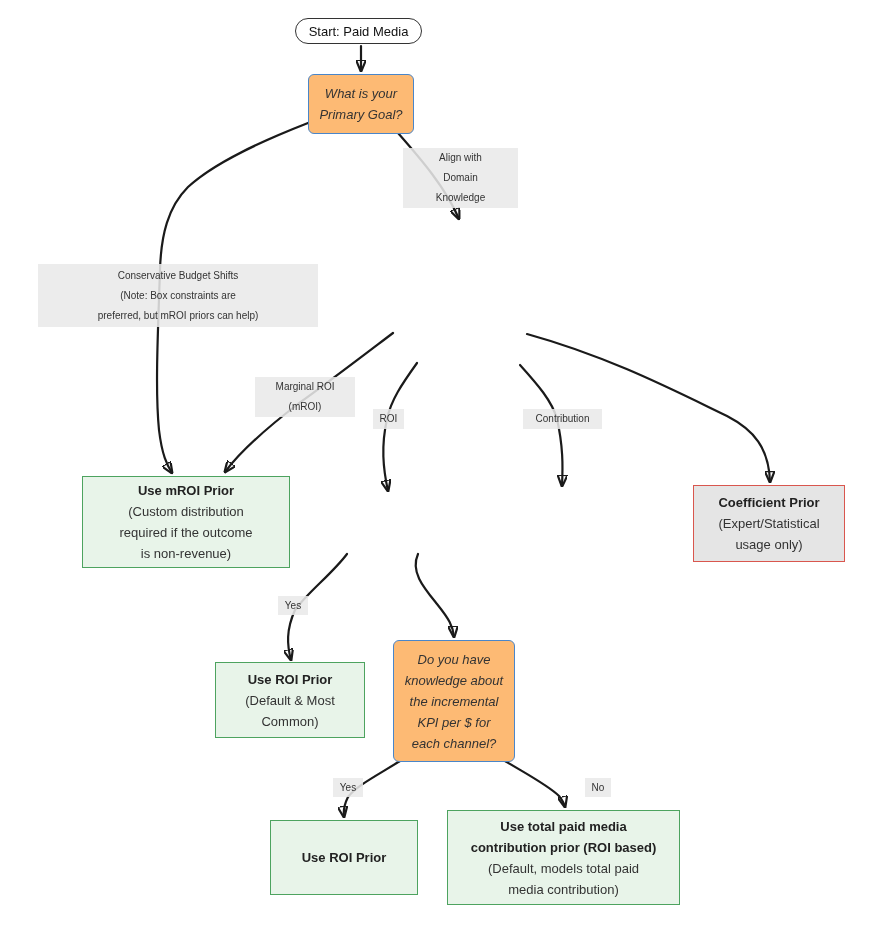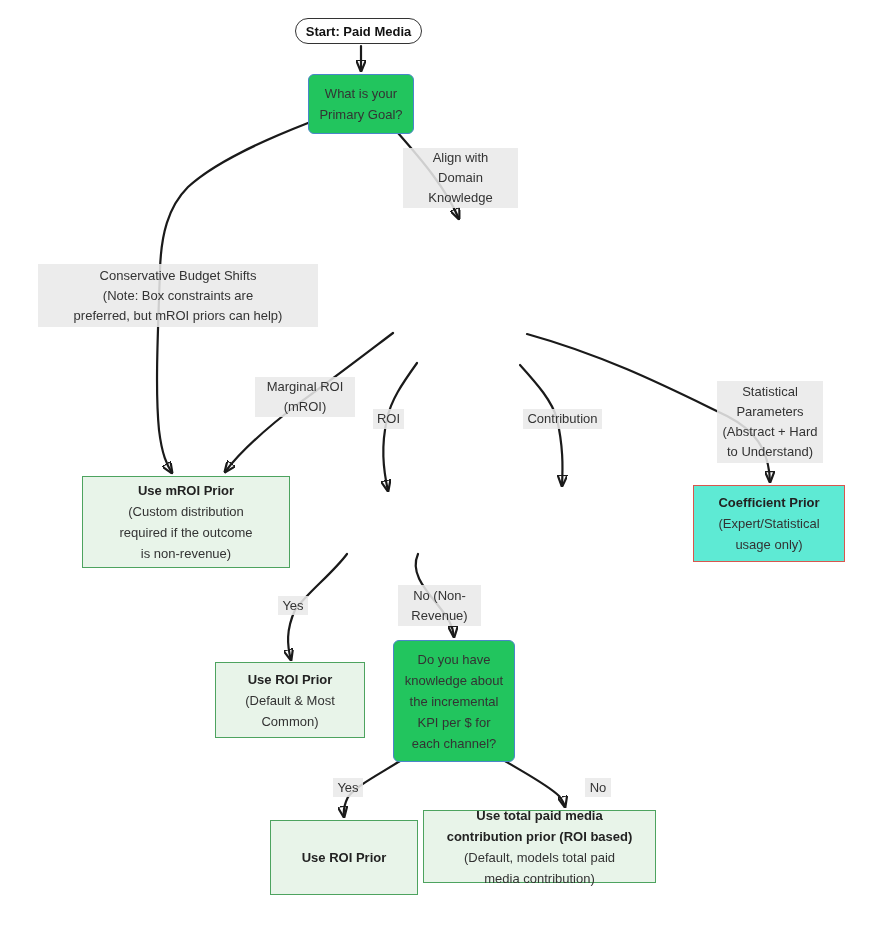--- a/index.html
+++ b/index.html
@@ -3,29 +3,29 @@
 <meta charset="utf-8">
 <style>
   html,body{margin:0;padding:0;background:#ffffff;}
   body{font-family:"Liberation Sans", sans-serif;}
   .canvas{position:relative;width:885px;height:931px;background:#ffffff;overflow:hidden;}
   .edges{position:absolute;left:0;top:0;z-index:1;}
   .edges path{fill:none;stroke:#1a1a1a;stroke-width:2.2;stroke-linecap:round;}
   .node{position:absolute;z-index:3;box-sizing:border-box;display:flex;flex-direction:column;
         align-items:center;justify-content:center;text-align:center;font-size:13px;color:#333;
         line-height:21px;padding:2px 6px;}
-  .q{background:#22c55e;border:1.5px solid #4a86c9;border-radius:6px;}
+  .q{background:#fdba74;border:1.5px solid #4a86c9;border-radius:6px;font-style:italic;}
   .g{background:#e8f4e9;border:1.8px solid #4da35f;}
-  .r{background:#5eead4;border:1.8px solid #d9564e;}
+  .r{background:#e5e5e5;border:1.8px solid #d9564e;}
   .start{background:#ffffff;border:1.4px solid #333333;border-radius:14px;
-         font-weight:bold;color:#111;}
+         font-weight:normal;color:#111;}
   .t{font-weight:bold;color:#222;}
   .prewrap{white-space:pre-line;}
   .elabel{position:absolute;z-index:2;background:rgba(233,233,233,0.87);color:#333;
-          font-size:13px;line-height:20px;text-align:center;display:flex;align-items:center;
+          font-size:10px;line-height:20px;text-align:center;display:flex;align-items:center;
           justify-content:center;box-sizing:border-box;padding:1px 3px;}
 </style>
 </head>
 <body>
 
 <div class="canvas">
 
   <svg class="edges" width="885" height="931" viewBox="0 0 885 931">
     <defs>
       <marker id="arrow" viewBox="0 0 12 10" refX="11" refY="5" markerWidth="12" markerHeight="10" markerUnits="userSpaceOnUse" orient="auto">
@@ -58,32 +58,22 @@
   <div class="elabel" style="left:255px;top:377px;width:100px;height:40px">
     <span class="prewrap">Marginal ROI
 (mROI)</span>
   </div>
   <div class="elabel" style="left:373px;top:409px;width:31px;height:20px">
     <span>ROI</span>
   </div>
   <div class="elabel" style="left:523px;top:409px;width:79px;height:20px">
     <span>Contribution</span>
   </div>
-  <div class="elabel" style="left:717px;top:381px;width:106px;height:82px">
-    <span class="prewrap">Statistical
-Parameters
-(Abstract + Hard
-to Understand)</span>
-  </div>
   <div class="elabel" style="left:278px;top:596px;width:30px;height:19px">
     <span>Yes</span>
-  </div>
-  <div class="elabel" style="left:398px;top:585px;width:83px;height:41px">
-    <span class="prewrap">No (Non-
-Revenue)</span>
   </div>
   <div class="elabel" style="left:333px;top:778px;width:30px;height:19px">
     <span>Yes</span>
   </div>
   <div class="elabel" style="left:585px;top:778px;width:26px;height:19px">
     <span>No</span>
   </div>
 
   <div class="node start" style="left:295px;top:18px;width:127px;height:26px">
     <span>Start: Paid Media</span>
@@ -121,20 +111,20 @@
   <div class="node g" style="left:215px;top:662px;width:150px;height:76px">
     <span class="t prewrap">Use ROI Prior</span>
     <span class="prewrap">(Default &amp; Most
 Common)</span>
   </div>
 
   <div class="node g" style="left:270px;top:820px;width:148px;height:75px">
     <span class="t prewrap">Use ROI Prior</span>
   </div>
 
-  <div class="node g" style="left:423px;top:810px;width:233px;height:73px">
+  <div class="node g" style="left:447px;top:810px;width:233px;height:95px">
     <span class="t prewrap">Use total paid media
 contribution prior (ROI based)</span>
     <span class="prewrap">(Default, models total paid
 media contribution)</span>
   </div>
 
 </div>
 
 </body></html>

